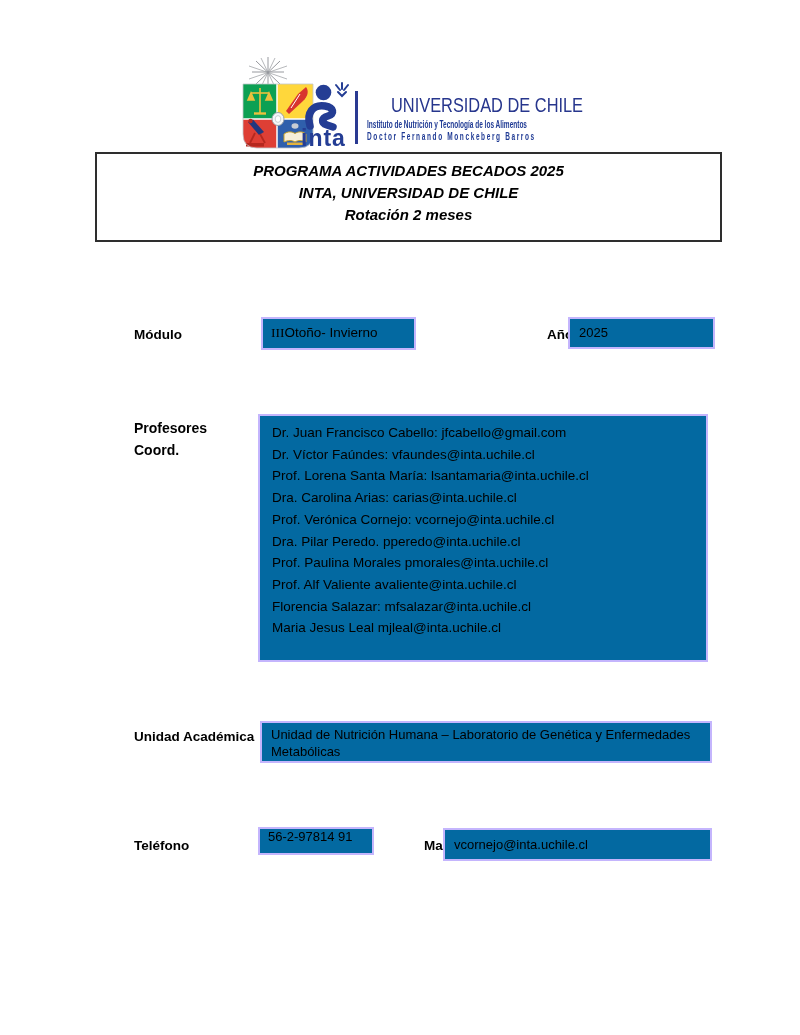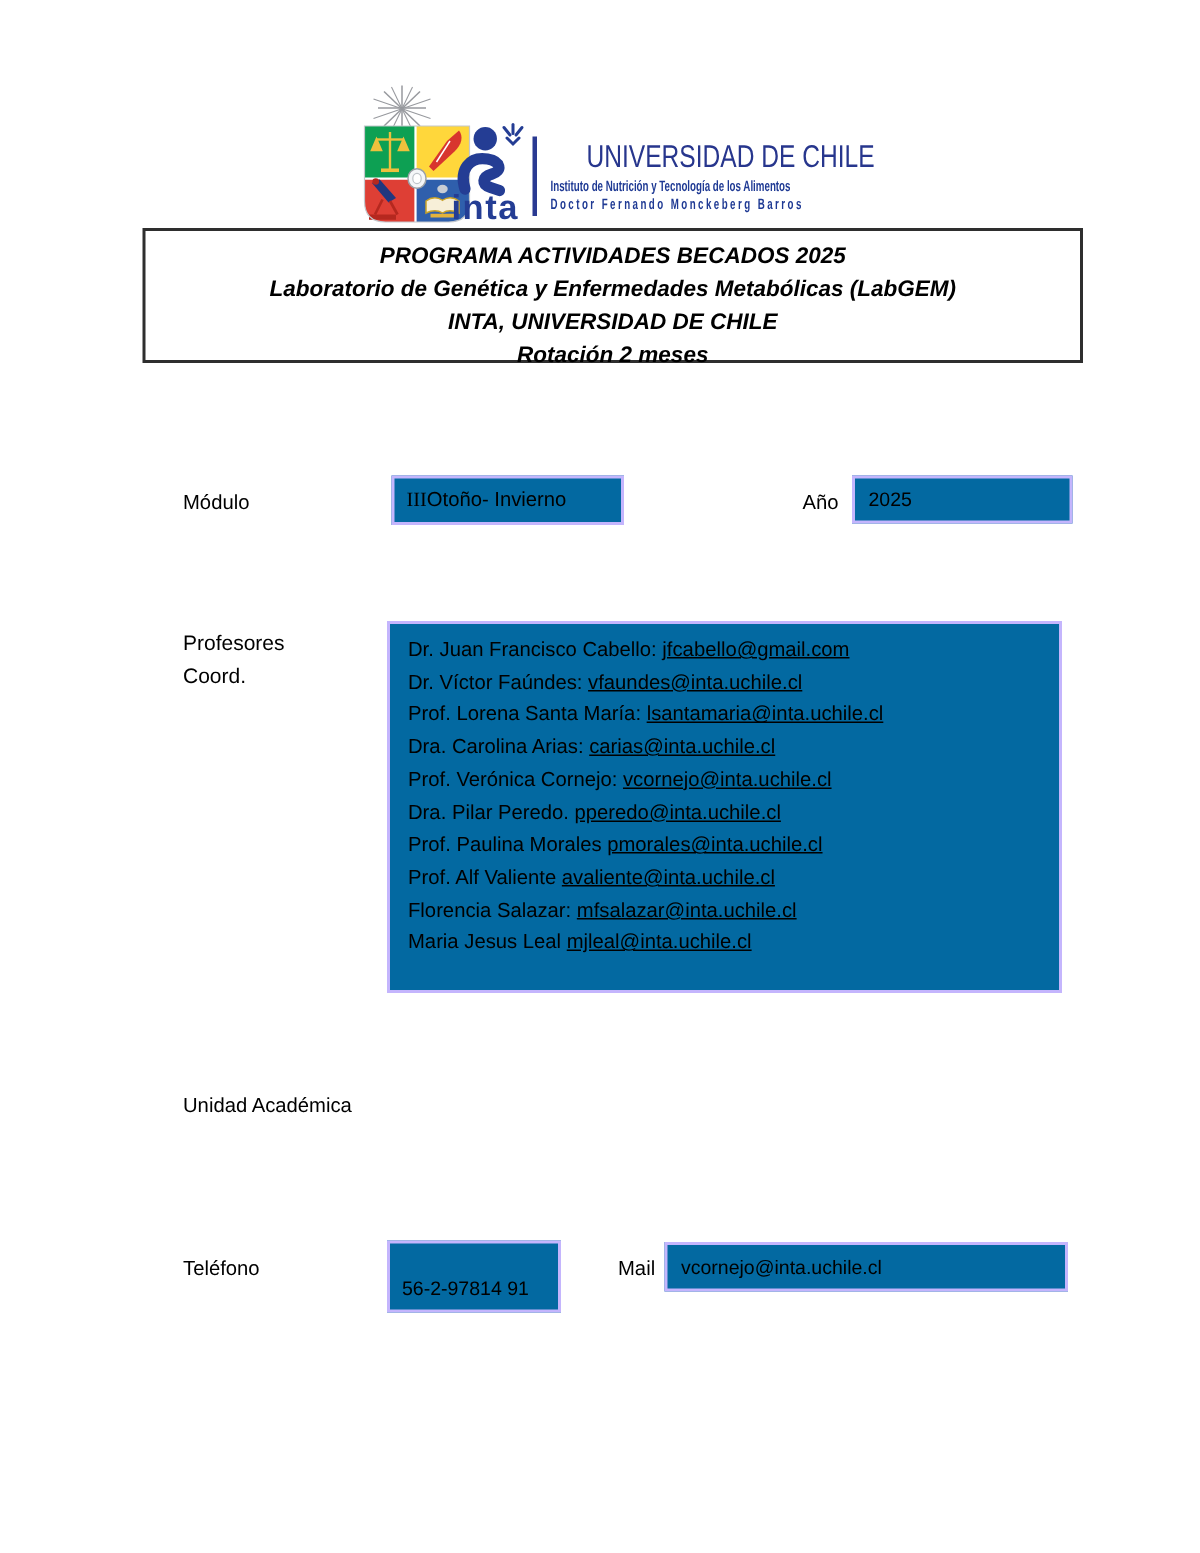--- a/index.html
+++ b/index.html
@@ -22,35 +22,35 @@
               font-weight:bold;letter-spacing:2.5px;white-space:nowrap;}
   .inst-line2 .sq{display:inline-block;transform:scaleX(0.65);transform-origin:0 50%;}
 
   
   .header-box{position:absolute;left:95px;top:152px;width:627px;height:90px;
               border:2px solid #2e2e2e;box-sizing:border-box;text-align:center;
               padding-top:6px;font-style:italic;}
   .header-box .hline{font-size:15px;font-weight:bold;line-height:22px;}
 
   
-  .flabel{position:absolute;font-size:13.5px;font-weight:normal;line-height:22px;}
+  .flabel{position:absolute;font-size:13.5px;font-weight:bold;line-height:22px;margin-left:12px;}
   .vbox{position:absolute;box-sizing:border-box;border:2px solid #c4b5fd;background:#0369a1;}
 
   .modulo-box{left:261px;top:317px;width:155px;height:33px;padding:6px 8px;font-size:13.5px;}
   .modulo-box .roman{font-family:"Liberation Serif",serif;}
   .anio-box{left:568px;top:317px;width:147px;height:32px;padding:6px 9px;font-size:13px;}
 
   .prof-label{left:122px;top:417px;width:100px;font-size:14px;}
   .prof-box{left:258px;top:414px;width:450px;height:248px;padding:6px 12px;}
   .prof-line{font-size:13.5px;line-height:21.7px;white-space:nowrap;}
-  .prof-line .email{text-decoration:underline;}
+  .prof-line .email{}
 
   .unidad-box{left:260px;top:721px;width:452px;height:42px;padding:4px 9px;
               font-size:13px;line-height:16.5px;}
-  .tel-box{left:258px;top:827px;width:116px;height:28px;padding:22px 8px;font-size:13px;}
+  .tel-box{left:258px;top:827px;width:116px;height:28px;padding:0 8px;font-size:13px;}
   .mail-box{left:443px;top:828px;width:269px;height:33px;padding:7px 9px;font-size:13px;}
 </style>
 </head>
 <body>
 
 <div class="page">
 
   <svg class="crest-svg" width="74" height="94" viewBox="0 0 74 94">
     <g stroke="#97999E" stroke-width="1">
       <line x1="28" y1="1" x2="28" y2="33"></line>
@@ -125,21 +125,20 @@
   </div>
   <div class="inst-line1">
     <span class="sq">Instituto de Nutrición y Tecnología de los Alimentos</span>
   </div>
   <div class="inst-line2">
     <span class="sq">Doctor Fernando Monckeberg Barros</span>
   </div>
 
   <div class="header-box">
     <div class="hline">PROGRAMA ACTIVIDADES BECADOS 2025</div>
-    <div class="hline">Laboratorio de Genética y Enfermedades Metabólicas (LabGEM)</div>
     <div class="hline">INTA, UNIVERSIDAD DE CHILE</div>
     <div class="hline">Rotación 2 meses</div>
   </div>
 
   <div class="flabel" style="left:122px;top:324px;">Módulo</div>
   <div class="vbox modulo-box">
     <span class="roman">III</span><span>Otoño- Invierno</span>
   </div>
 
   <div class="flabel" style="left:535px;top:324px;">Año</div>
@@ -157,20 +156,23 @@
         <div class="prof-line"><span>Prof. Verónica Cornejo: </span><span class="email">vcornejo@inta.uchile.cl</span></div>
         <div class="prof-line"><span>Dra. Pilar Peredo. </span><span class="email">pperedo@inta.uchile.cl</span></div>
         <div class="prof-line"><span>Prof. Paulina Morales </span><span class="email">pmorales@inta.uchile.cl</span></div>
         <div class="prof-line"><span>Prof. Alf Valiente </span><span class="email">avaliente@inta.uchile.cl</span></div>
         <div class="prof-line"><span>Florencia Salazar: </span><span class="email">mfsalazar@inta.uchile.cl</span></div>
         <div class="prof-line"><span>Maria Jesus Leal </span><span class="email">mjleal@inta.uchile.cl</span></div>
       </div>
   </div>
 
   <div class="flabel" style="left:122px;top:726px;">Unidad Académica</div>
+  <div class="vbox unidad-box">
+    <span>Unidad de Nutrición Humana – Laboratorio de Genética y Enfermedades Metabólicas</span>
+  </div>
 
   <div class="flabel" style="left:122px;top:835px;">Teléfono</div>
   <div class="vbox tel-box">
     <span>56-2-97814 91</span>
   </div>
 
   <div class="flabel" style="left:412px;top:835px;">Mail</div>
   <div class="vbox mail-box">
     <span>vcornejo@inta.uchile.cl</span>
   </div>

